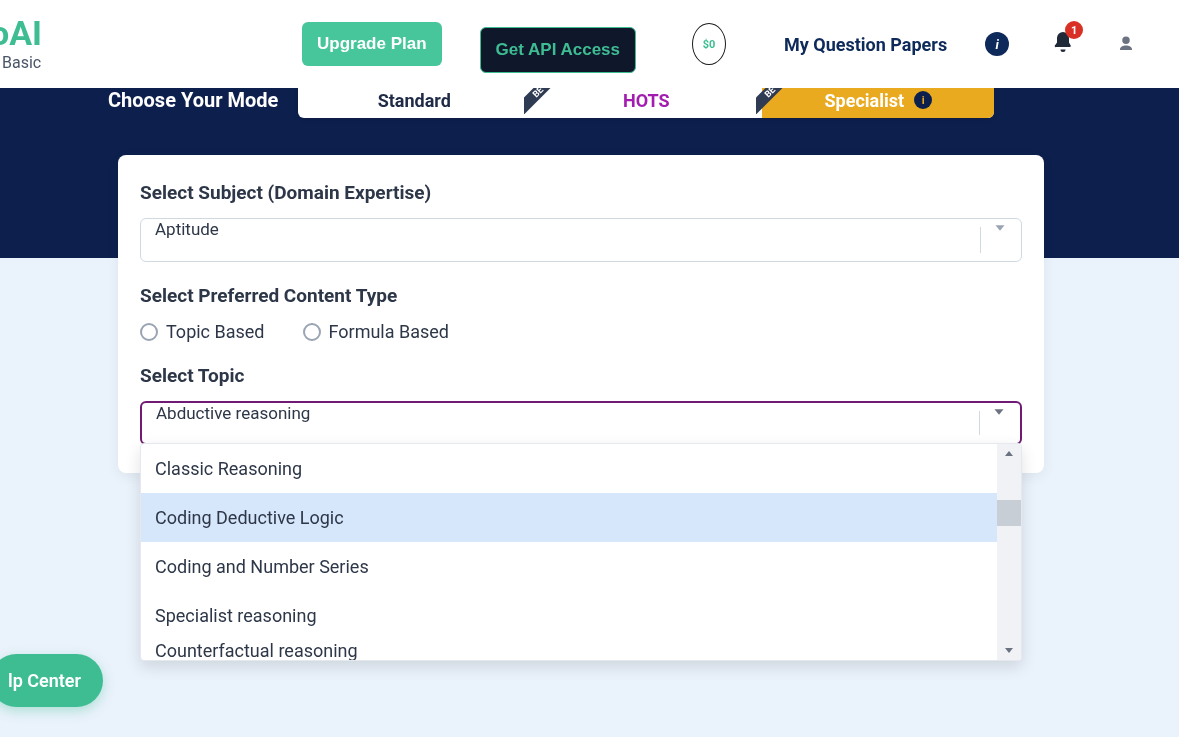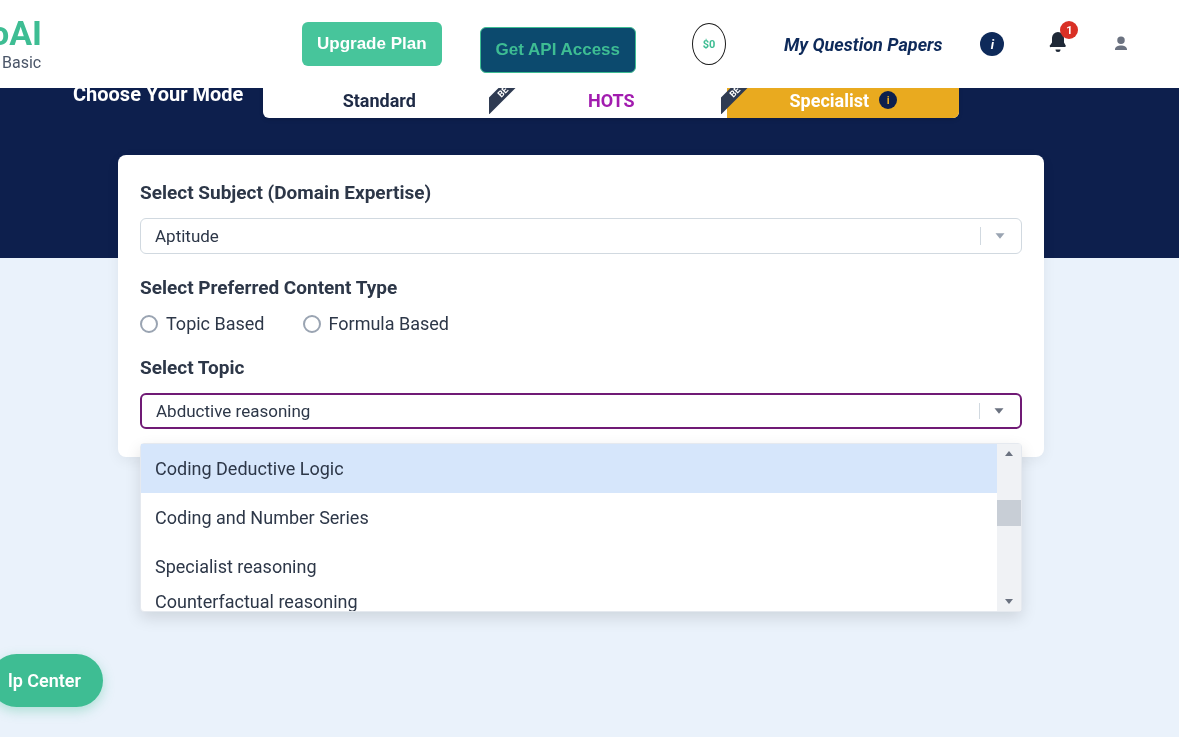--- a/index.html
+++ b/index.html
@@ -47,21 +47,21 @@
       font-weight: 600;
       padding: 12px 15px;
       cursor: pointer;
     }
     .btn-upgrade {
       background: #47c59b;
       color: #fff;
       margin-left: 260px;
     }
     .btn-api {
-      background: #0c4a6e;
+      background: #0f172a;
       color: #3ebd93;
       border: 1.5px solid #3ebd93;
       margin-left: 38px;
       margin-top: 11px;
     }
     .credit-badge {
       width: 34px;
       height: 42px;
       border: 1.5px solid #1a1a1a;
       border-radius: 50%;
@@ -72,21 +72,20 @@
       color: #3ebd93;
       font-size: 11px;
       font-weight: 700;
     }
     .my-papers {
       color: #0e2a5a;
       font-size: 18px;
       font-weight: 700;
       margin-left: 58px;
       cursor: pointer;
-      font-style: italic;
     }
     .info-circle {
       width: 24px;
       height: 24px;
       border-radius: 50%;
       background: #0e2a5a;
       color: #fff;
       display: flex;
       align-items: center;
       justify-content: center;
@@ -131,21 +130,22 @@
       height: 170px;
       position: relative;
       margin-top: 0;
     }
     .mode-row {
       position: absolute;
       top: -6px;
       left: 0;
       right: 0;
       display: flex;
-      padding-left: 73px;
+      align-items: center;
+      padding-left: 108px;
     }
     .choose-label {
       color: #fff;
       font-size: 20px;
       font-weight: 700;
       margin-right: 20px;
     }
     .mode-tabs {
       display: flex;
       background: #fff;
@@ -219,25 +219,25 @@
       z-index: 5;
     }
     .field-label {
       font-size: 19px;
       font-weight: 700;
       color: #2d3748;
       margin-bottom: 14px;
     }
     .select-box {
       width: 100%;
-      height: 36px;
+      height: 44px;
       border: 1px solid #d1d9e0;
       border-radius: 6px;
       display: flex;
-      align-items: center;
+      align-items: flex-start;
       padding: 0 14px;
       font-size: 17px;
       color: #2d3748;
       cursor: pointer;
       position: relative;
     }
     .select-box .divider {
       position: absolute;
       right: 40px;
       top: 8px;
@@ -432,20 +432,21 @@
     <span class="divider"></span>
     <span class="chev">
       <svg viewBox="0 0 20 20">
           <path d="M5 7l5 6 5-6z"></path>
         </svg>
     </span>
   </div>
 
   <div class="dropdown-list">
     <div class="dropdown-inner">
+      <div class="dropdown-option">Classic Reasoning</div>
       <div class="dropdown-option highlighted">Coding Deductive Logic</div>
       <div class="dropdown-option">Coding and Number Series</div>
       <div class="dropdown-option">Specialist reasoning</div>
       <div class="dropdown-option partial">Counterfactual reasoning</div>
     </div>
     <div class="scrollbar-track">
       <div class="scrollbar-arrow" style="position:absolute;top:0;">
         <svg viewBox="0 0 12 12">
             <path d="M6 3l4 5H2z"></path>
           </svg>

